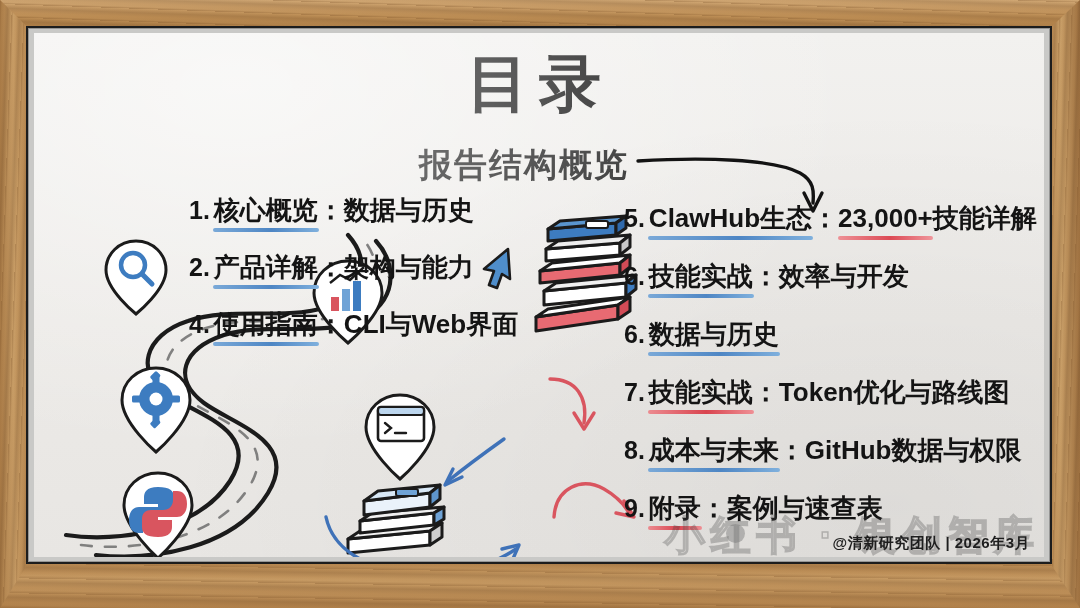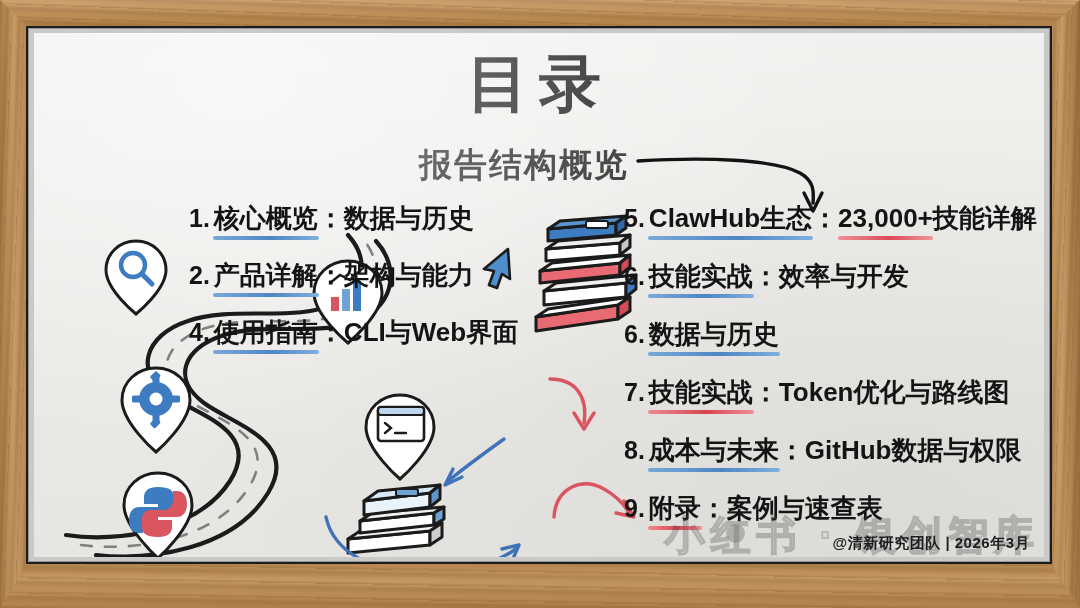--- a/index.html
+++ b/index.html
@@ -113,21 +113,21 @@
     font-size: 33px;
     font-weight: 700;
     color: #1a1a1a;
     letter-spacing: 2px;
   }
 
   .col {
     position: absolute;
     z-index: 5;
   }
-  .col-left  { left: 155px; top: 168px; width: 360px; }
+  .col-left  { left: 155px; top: 160px; width: 360px; }
   .col-right { left: 590px; top: 168px; width: 440px; }
 
   .toc-item {
     position: relative;
     display: block;
     white-space: nowrap;
     color: #141414;
     font-weight: 700;
     margin-bottom: 6px;
   }

